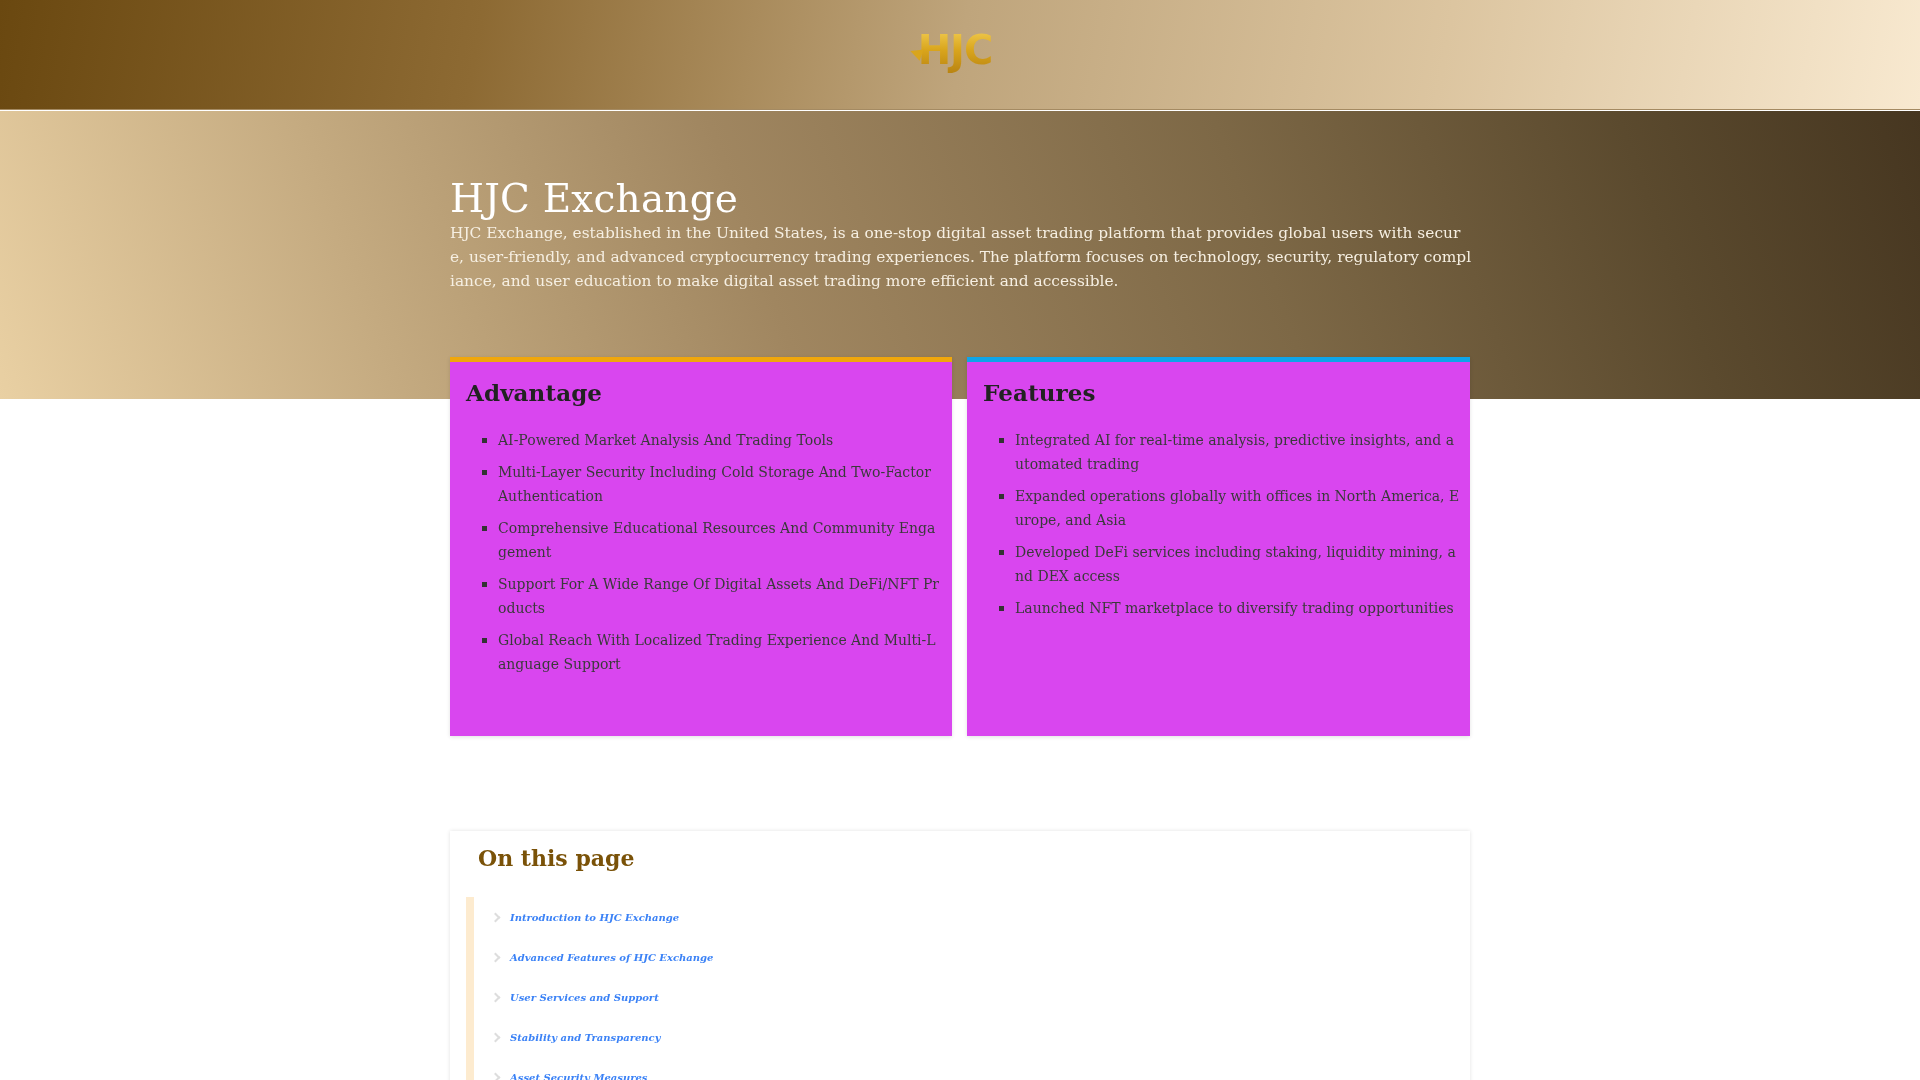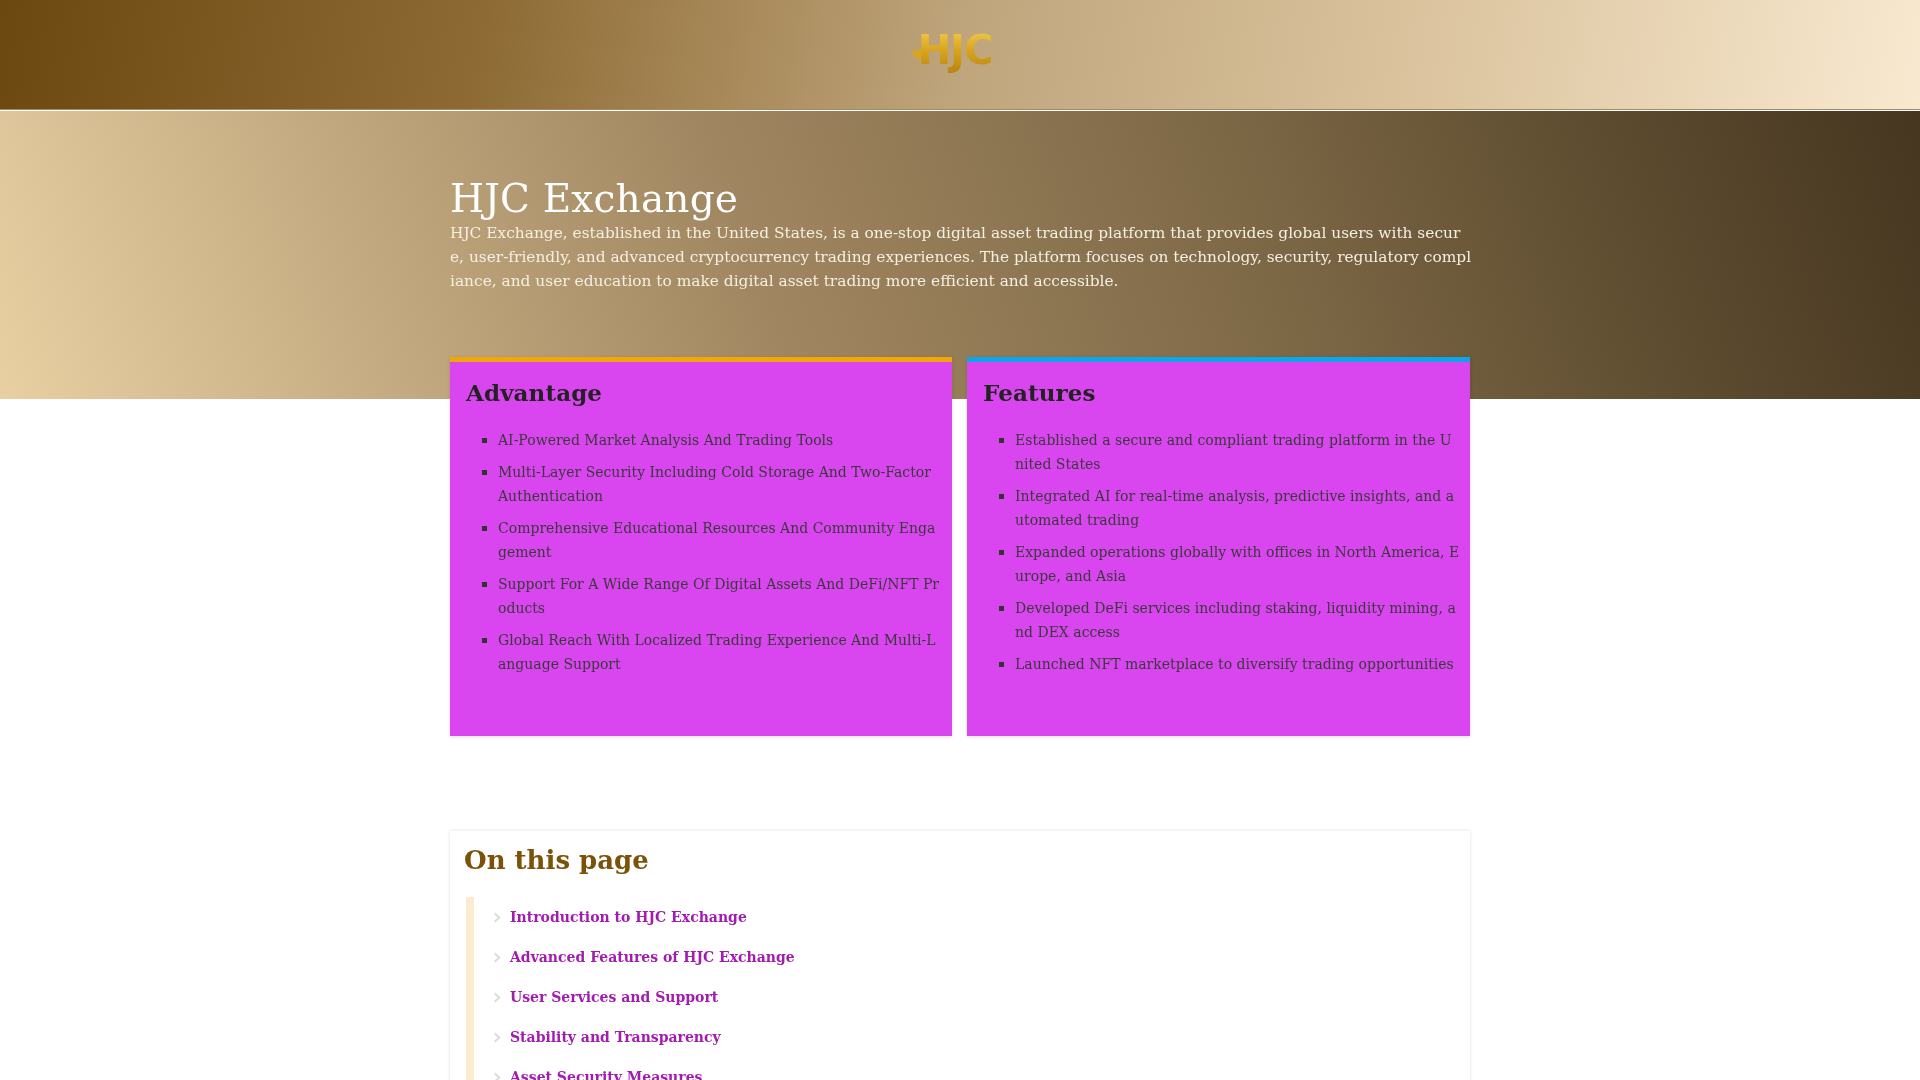--- a/index.html
+++ b/index.html
@@ -60,35 +60,35 @@
     }
     .card li .bullet {
       position: absolute; left: -16px; top: 10px; width: 5px; height: 5px; background: #333333;
     }
 
     .toc {
       position: absolute; left: 450px; top: 831px; width: 1020px; height: 300px;
       background: #ffffff; box-shadow: 0 0 4px rgba(0,0,0,0.12);
     }
     .toc h2 {
-      font-size: 26px; font-weight: bold; color: #7a5208; margin: 14px 0 0 14px;
+      font-size: 22px; font-weight: bold; color: #7a5208; margin: 14px 0 0 28px;
     }
     .toc-list {
       position: absolute; left: 16px; top: 66px; width: 900px;
       border-left: 8px solid #fdebcf; padding-left: 18px; height: 400px;
     }
     .toc-item {
       display: flex; align-items: center; height: 40px;
     }
     .toc-chevron {
       width: 7px; height: 7px; border-top: 2px solid #dddddd; border-right: 2px solid #dddddd;
       transform: rotate(45deg); margin-right: 11px; margin-left: 0;
     }
     .toc-link {
-      font-size: 14px; font-weight: bold; color: #a21caf; text-decoration: none;
+      font-size: 10px; font-weight: bold; color: #3b82f6; text-decoration: none; font-style: italic;
     }
   </style>
 </head>
 <body>
 
 <header class="site-header">
   <a class="logo">
     <span class="logo-text">
       <span class="logo-wing"></span>
       <span>HJC</span>
@@ -111,21 +111,20 @@
       <li><span class="bullet"></span><span>Multi-Layer Security Including Cold Storage And Two-Factor Authentication</span></li>
       <li><span class="bullet"></span><span>Comprehensive Educational Resources And Community Engagement</span></li>
       <li><span class="bullet"></span><span>Support For A Wide Range Of Digital Assets And DeFi/NFT Products</span></li>
       <li><span class="bullet"></span><span>Global Reach With Localized Trading Experience And Multi-Language Support</span></li>
     </ul>
   </div>
 
   <div class="card card-features">
     <h2>Features</h2>
     <ul>
-      <li><span class="bullet"></span><span>Established a secure and compliant trading platform in the United States</span></li>
       <li><span class="bullet"></span><span>Integrated AI for real-time analysis, predictive insights, and automated trading</span></li>
       <li><span class="bullet"></span><span>Expanded operations globally with offices in North America, Europe, and Asia</span></li>
       <li><span class="bullet"></span><span>Developed DeFi services including staking, liquidity mining, and DEX access</span></li>
       <li><span class="bullet"></span><span>Launched NFT marketplace to diversify trading opportunities</span></li>
     </ul>
   </div>
 </div>
 
 <nav class="toc">
   <h2>On this page</h2>

